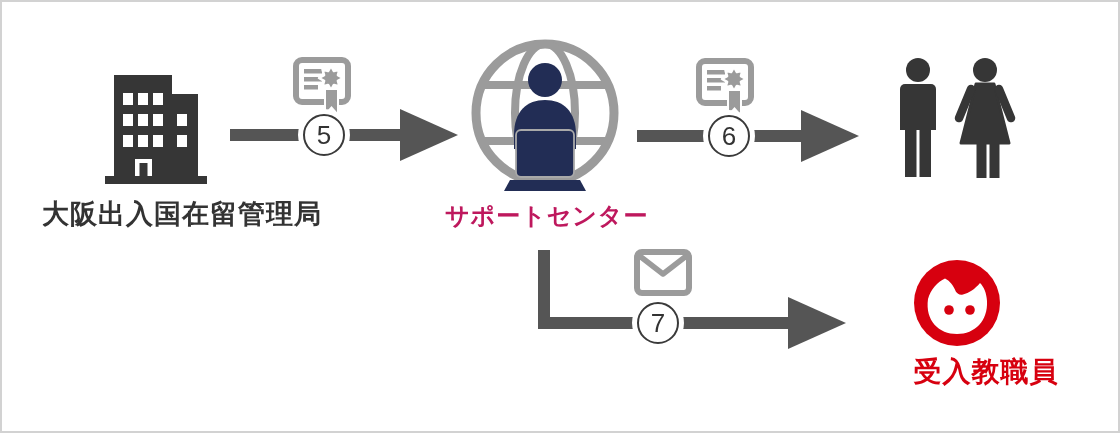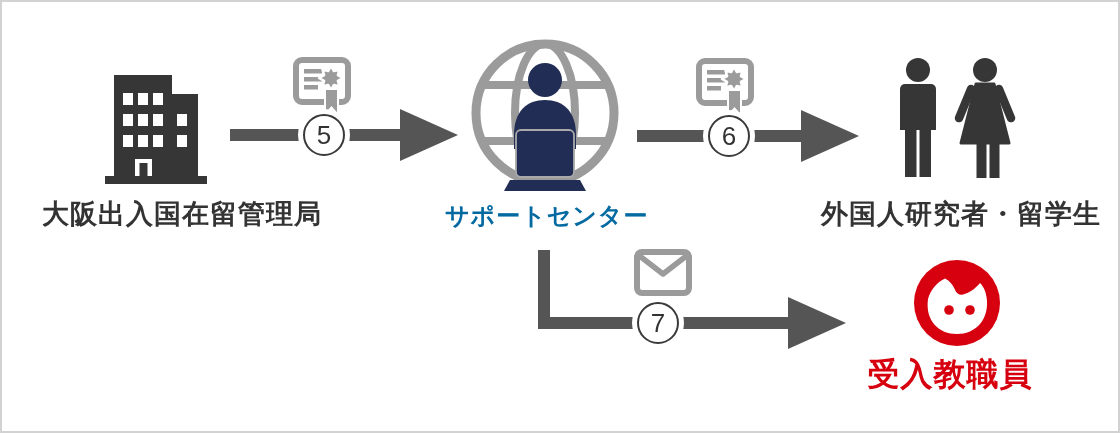--- a/index.html
+++ b/index.html
@@ -87,21 +87,21 @@
         <line x1="14" y1="102" x2="136" y2="102" stroke-width="8"></line>
       </g>
       <g fill="#222d55">
         <circle cx="75" cy="41" r="17"></circle>
         <path d="M44 110 L44 96 C44 72 57 61 75 61 C93 61 106 72 106 96 L106 110 Z"></path>
       </g>
       <rect x="46" y="91" width="58" height="47" rx="5" fill="#222d55" stroke="#a9a9a9" stroke-width="1.8"></rect>
       <path d="M40 141 L110 141 L116 152 L34 152 Z" fill="#222d55"></path>
     </svg>
   </div>
-  <div class="abs label" style="left:443px;top:198px;width:200px;font-size:24px;color:#0369a1;">サポートセンター</div>
+  <div class="abs label" style="left:443px;top:198px;width:200px;font-size:24px;color:#be185d;">サポートセンター</div>
 
   <div class="arrow-line" style="left:635px;top:128px;width:166px;height:12px;"></div>
   <div class="arrow-head" style="left:799px;top:108px;"></div>
   <div class="abs" style="left:694px;top:55px;">
     <svg width="58" height="62" viewBox="0 0 58 62">
       <rect x="3" y="4" width="52" height="42" rx="6" fill="none" stroke="#9b9b9b" stroke-width="6"></rect>
       <g fill="#9b9b9b">
         <rect x="11" y="13" width="18" height="4.5"></rect>
         <rect x="11" y="21" width="18" height="4.5"></rect>
         <rect x="11" y="29" width="14" height="4.5"></rect>
@@ -128,21 +128,20 @@
         <path d="M88 26 L106 26 L121 85 L73 85 Z" stroke="#363636" stroke-width="3" stroke-linejoin="round"></path>
         <rect x="88.5" y="85" width="10" height="35"></rect>
         <rect x="101.5" y="85" width="10" height="35"></rect>
       </g>
       <g stroke="#363636" stroke-width="8.5" stroke-linecap="round">
         <line x1="83" y1="31" x2="71" y2="60"></line>
         <line x1="111" y1="31" x2="123" y2="60"></line>
       </g>
     </svg>
   </div>
-  <div class="abs label" style="left:809px;top:194px;width:300px;font-size:27px;">外国人研究者・留学生</div>
 
   <div class="arrow-line" style="left:536px;top:248px;width:12px;height:79px;"></div>
   <div class="arrow-line" style="left:536px;top:315px;width:252px;height:12px;"></div>
   <div class="arrow-head" style="left:786px;top:295px;"></div>
   <div class="abs" style="left:632px;top:246px;">
     <svg width="58" height="49" viewBox="0 0 58 49">
       <rect x="3" y="4" width="52" height="41" rx="5" fill="#ffffff" stroke="#9b9b9b" stroke-width="6"></rect>
       <path d="M7 9 L29 26 L51 9" fill="none" stroke="#9b9b9b" stroke-width="5.5" stroke-linejoin="round" stroke-linecap="round"></path>
     </svg>
   </div>
@@ -158,15 +157,15 @@
                C 62 75, 75 62, 74 42
                C 73.5 34, 71 28, 67 24
                C 62 30, 56 34, 50 35.5
                C 46.5 36.2, 44.5 35, 42.8 32.5
                C 40.5 26.5, 36.5 21.5, 32 19.5
                C 24.5 23, 17.5 30.5, 15 40 Z" fill="#ffffff"></path>
       <circle cx="36" cy="51" r="4.8" fill="#d7000f"></circle>
       <circle cx="57" cy="51" r="4.8" fill="#d7000f"></circle>
     </svg>
   </div>
-  <div class="abs label" style="left:848px;top:351px;width:200px;font-size:32px;color:#d7000f;">受入教職員</div>
+  <div class="abs label" style="left:884px;top:351px;width:200px;font-size:28px;color:#d7000f;">受入教職員</div>
 
 </div>
 
 </body></html>

